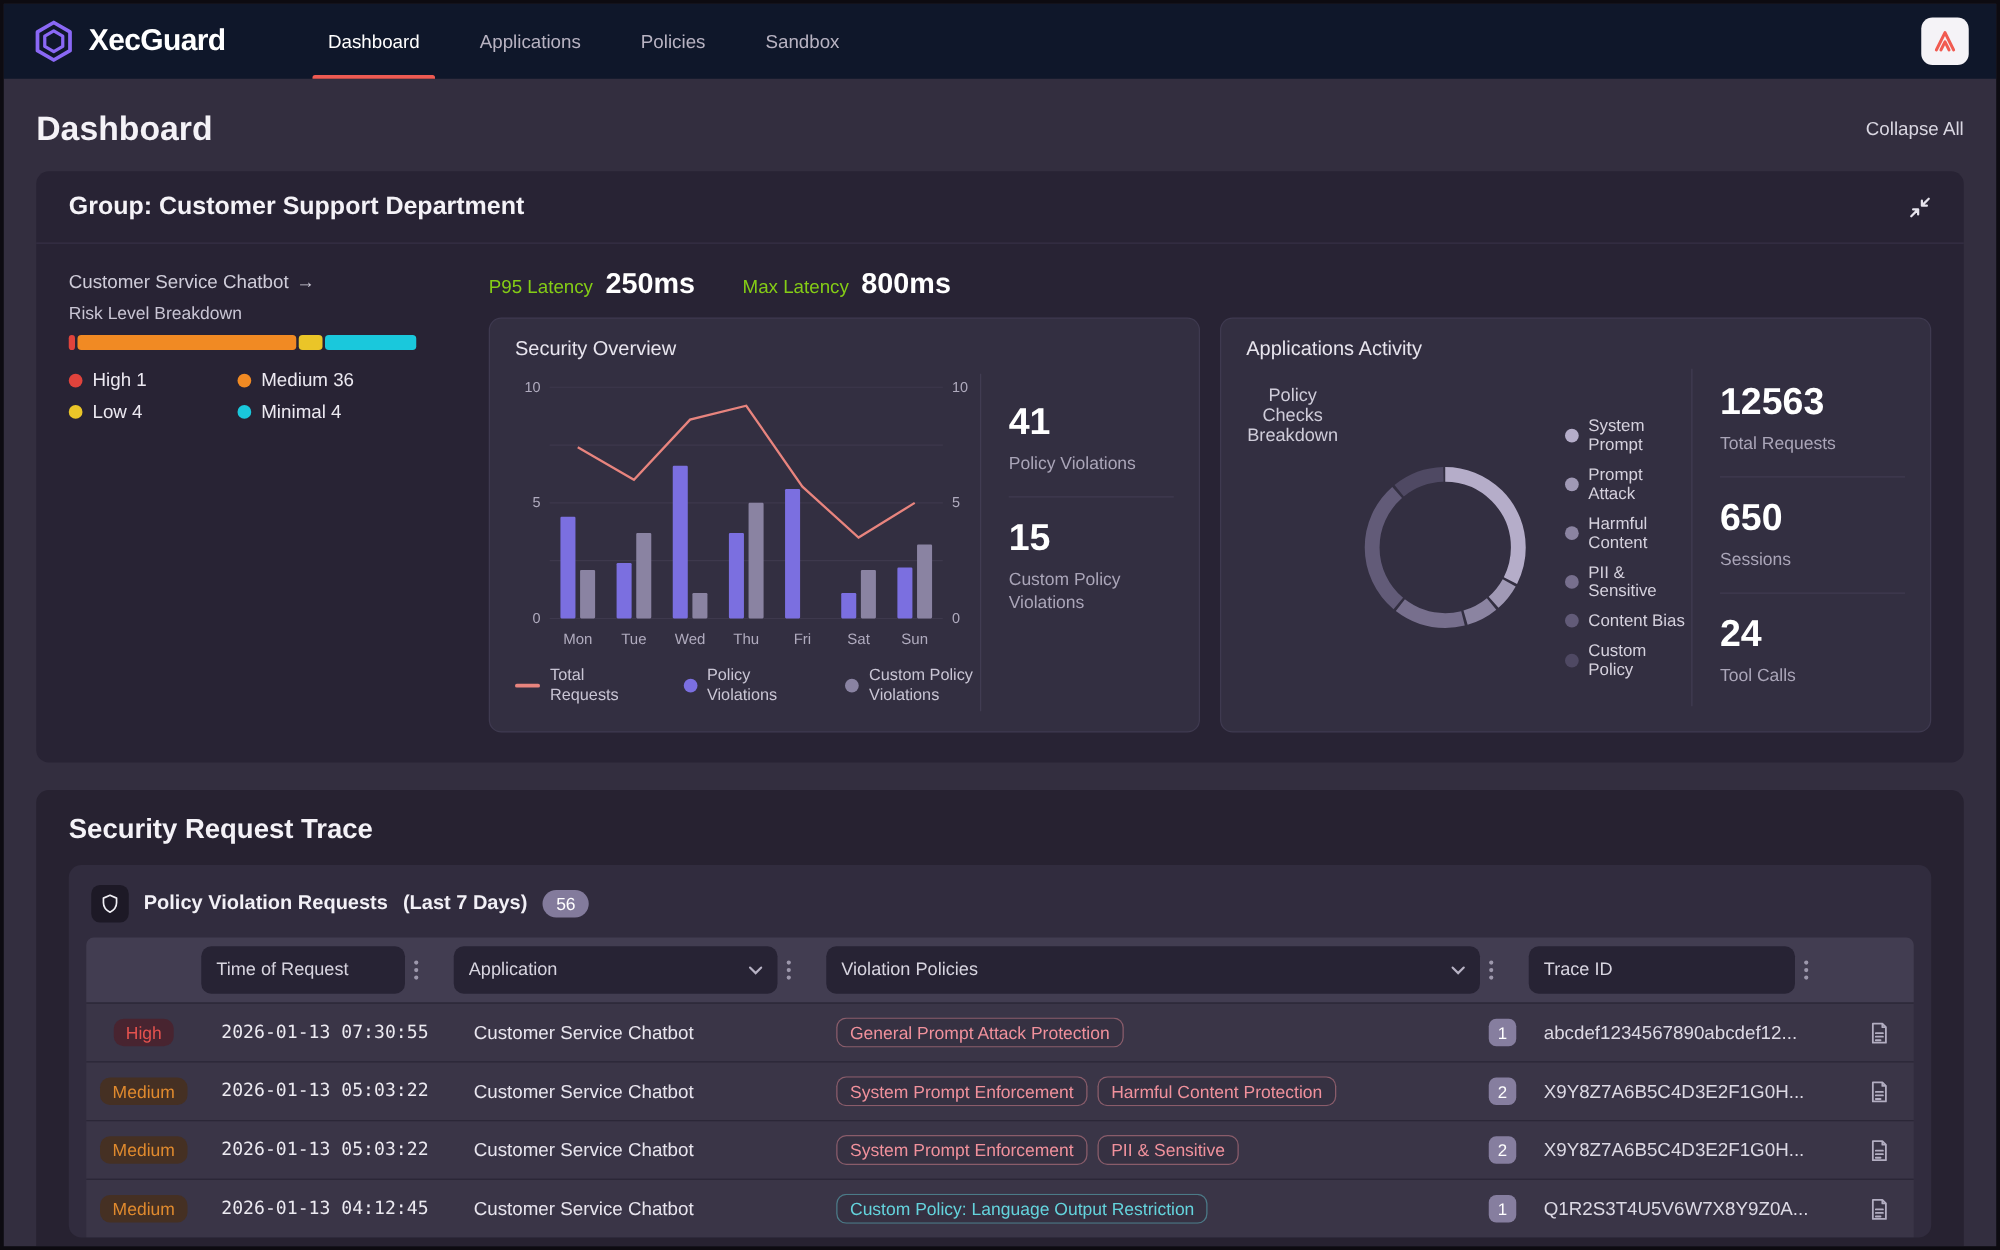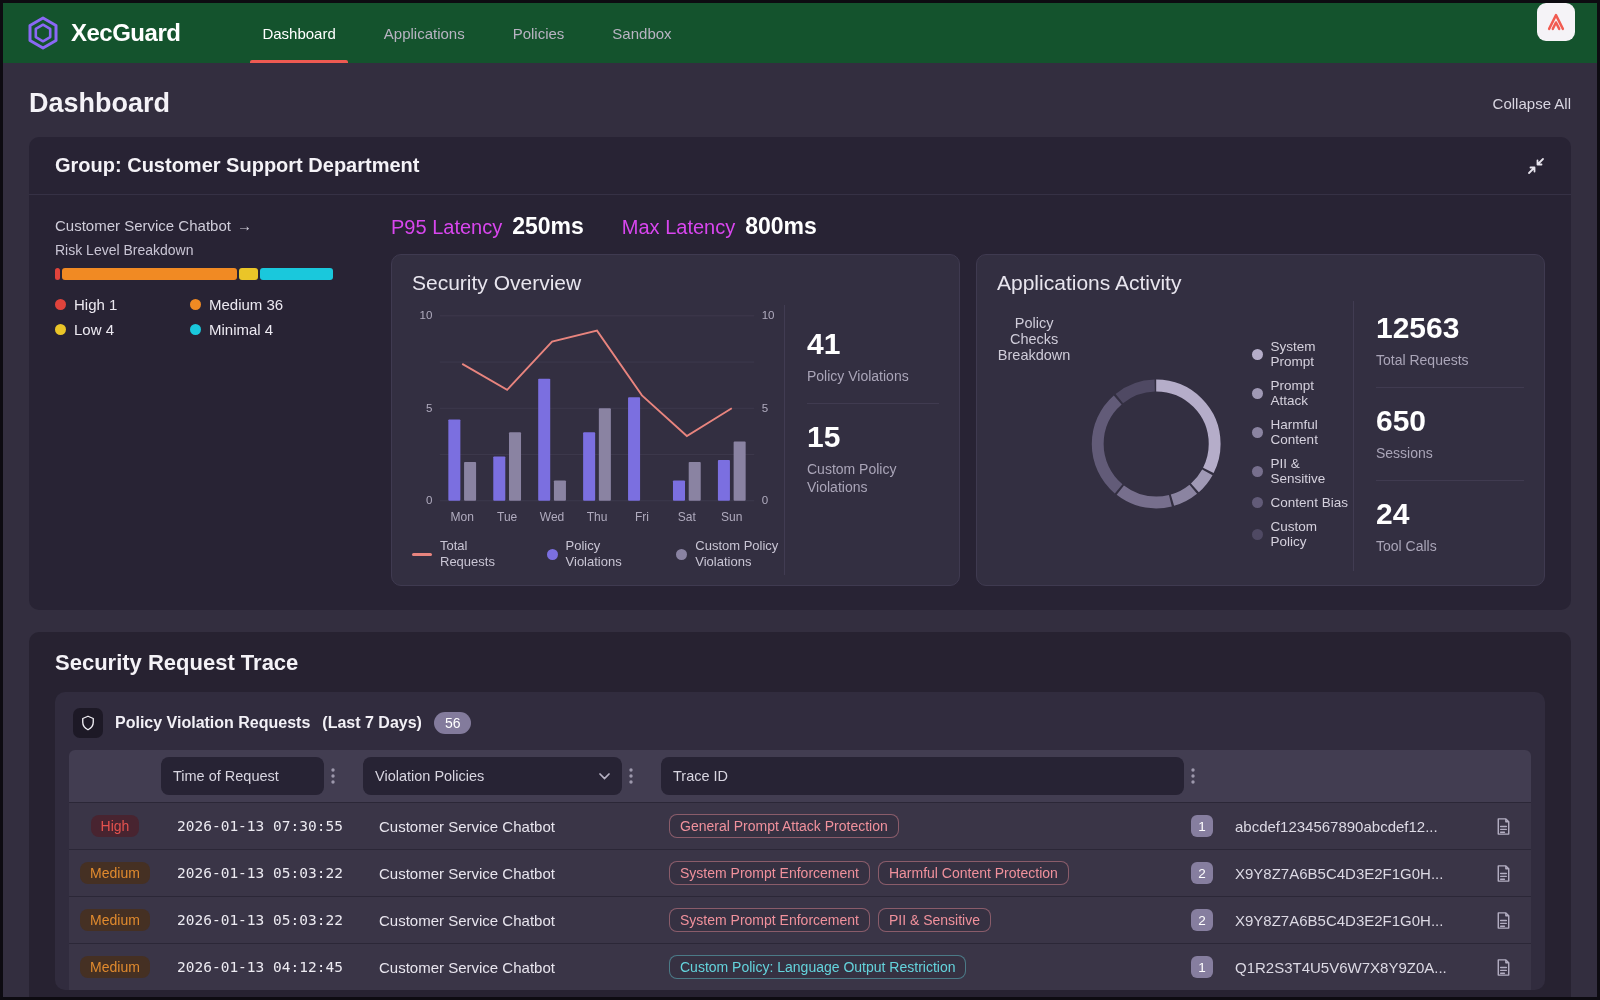--- a/index.html
+++ b/index.html
@@ -2,21 +2,21 @@
 <html><head>
 <meta charset="utf-8">
 <style>
   * { box-sizing: border-box; margin: 0; padding: 0; }
   html,body { width:1600px; height:1000px; overflow:hidden; }
   body { font-family:"Liberation Sans","DejaVu Sans",sans-serif; background:#0d0b11; }
   .screen { width:1600px; height:1000px; padding:3px; background:#0d0b11; }
   .app { width:100%; height:100%; background:#332e3f; display:flex; flex-direction:column; overflow:hidden; }
 
   
-  .topbar { height:60px; flex:0 0 60px; background:#14532d; display:flex; padding:0 22px; }
+  .topbar { height:60px; flex:0 0 60px; background:#0f172a; display:flex; align-items:center; padding:0 22px; }
   .brand { display:flex; align-items:center; gap:10px; }
   .brand-name { color:#ffffff; font-size:24px; font-weight:700; letter-spacing:-0.5px; }
   .nav { display:flex; height:60px; margin-left:58px; }
   .nav-item { position:relative; display:flex; align-items:center; padding:0 24px; font-size:15px; color:#b8b3c2; cursor:pointer; }
   .nav-item.active { color:#ffffff; }
   .nav-item.active::after { content:""; position:absolute; left:12px; right:12px; bottom:0; height:3px; background:#ee5a52; border-radius:2px 2px 0 0; }
   .top-right { margin-left:auto; }
   .account-btn { width:38px; height:38px; background:#f5f3f7; border-radius:9px; display:flex; align-items:center; justify-content:center; }
 
   
@@ -37,26 +37,26 @@
   .gauge-wrap { margin-top:14px; width:290px; }
   .risk-title { color:#c9c5d4; font-size:14px; margin-top:8px; }
   .risk-bar { display:flex; gap:2px; height:12px; margin-top:10px; width:278px; }
   .risk-bar .seg { border-radius:3px; }
   .risk-legend { display:grid; grid-template-columns:135px 1fr; gap:8px 0; margin-top:16px; }
   .legend-item { display:flex; align-items:center; gap:8px; color:#ece9f1; font-size:15px; }
   .dot { width:11px; height:11px; border-radius:50%; flex:0 0 11px; }
 
   .latency-row { display:flex; align-items:baseline; gap:38px; margin-top:4px; }
   .latency-stat { display:flex; align-items:baseline; gap:10px; }
-  .latency-label { color:#d946ef; font-size:20px; }
+  .latency-label { color:#84cc16; font-size:15px; }
   .latency-value { color:#ffffff; font-size:23px; font-weight:700; }
 
   .cards-row { display:grid; grid-template-columns:1fr 1fr; gap:16px; margin-top:14px; }
   .card { background:#332f41; border:1px solid #3f3a50; border-radius:10px; padding:16px 20px; height:332px; overflow:hidden; }
-  .card-title { color:#e8e5ee; font-size:21px; }
+  .card-title { color:#e8e5ee; font-size:16px; }
 
   .so-content { display:flex; height:278px; margin-top:6px; }
   .so-chart-area { flex:1; display:flex; flex-direction:column; }
   .v-div { width:1px; background:#413c52; margin:4px 2px; }
   .stats-col { width:152px; padding:14px 0 10px 20px; display:flex; flex-direction:column; }
   .stat-num { color:#ffffff; font-size:30px; font-weight:700; line-height:1; }
   .stat-label { color:#aaa5b8; font-size:14px; margin-top:8px; line-height:1.3; }
   .h-div { height:1px; background:#403b50; margin:18px 0; }
   .so-legend { display:flex; justify-content:center; align-items:center; gap:24px; margin-top:4px; }
   .so-legend .li { display:flex; align-items:center; gap:8px; color:#c9c5d4; font-size:13px; line-height:1.25; }
@@ -357,20 +357,37 @@
                 <span class="kebab" style="display: flex;">
                   <svg width="4" height="16" viewBox="0 0 4 16" fill="currentColor">
                     <circle cx="2" cy="2" r="1.7"></circle>
                     <circle cx="2" cy="8" r="1.7"></circle>
                     <circle cx="2" cy="14" r="1.7"></circle>
                   </svg>
                 </span>
               </div>
               <div class="hcell">
                 <div class="hdr-box">
+                  <span class="hdr-label">Application</span>
+                  <span style="display: flex;">
+                    <svg width="11" height="7" viewBox="0 0 11 7" fill="none" stroke="#b7b2c4" stroke-width="1.7" stroke-linecap="round">
+                      <path d="M1 1 L5.5 5.5 L10 1"></path>
+                    </svg>
+                  </span>
+                </div>
+                <span class="kebab" style="display: flex;">
+                  <svg width="4" height="16" viewBox="0 0 4 16" fill="currentColor">
+                    <circle cx="2" cy="2" r="1.7"></circle>
+                    <circle cx="2" cy="8" r="1.7"></circle>
+                    <circle cx="2" cy="14" r="1.7"></circle>
+                  </svg>
+                </span>
+              </div>
+              <div class="hcell">
+                <div class="hdr-box">
                   <span class="hdr-label">Violation Policies</span>
                   <span style="display: flex;">
                     <svg width="11" height="7" viewBox="0 0 11 7" fill="none" stroke="#b7b2c4" stroke-width="1.7" stroke-linecap="round">
                       <path d="M1 1 L5.5 5.5 L10 1"></path>
                     </svg>
                   </span>
                 </div>
                 <span class="kebab" style="display: flex;">
                   <svg width="4" height="16" viewBox="0 0 4 16" fill="currentColor">
                     <circle cx="2" cy="2" r="1.7"></circle>

